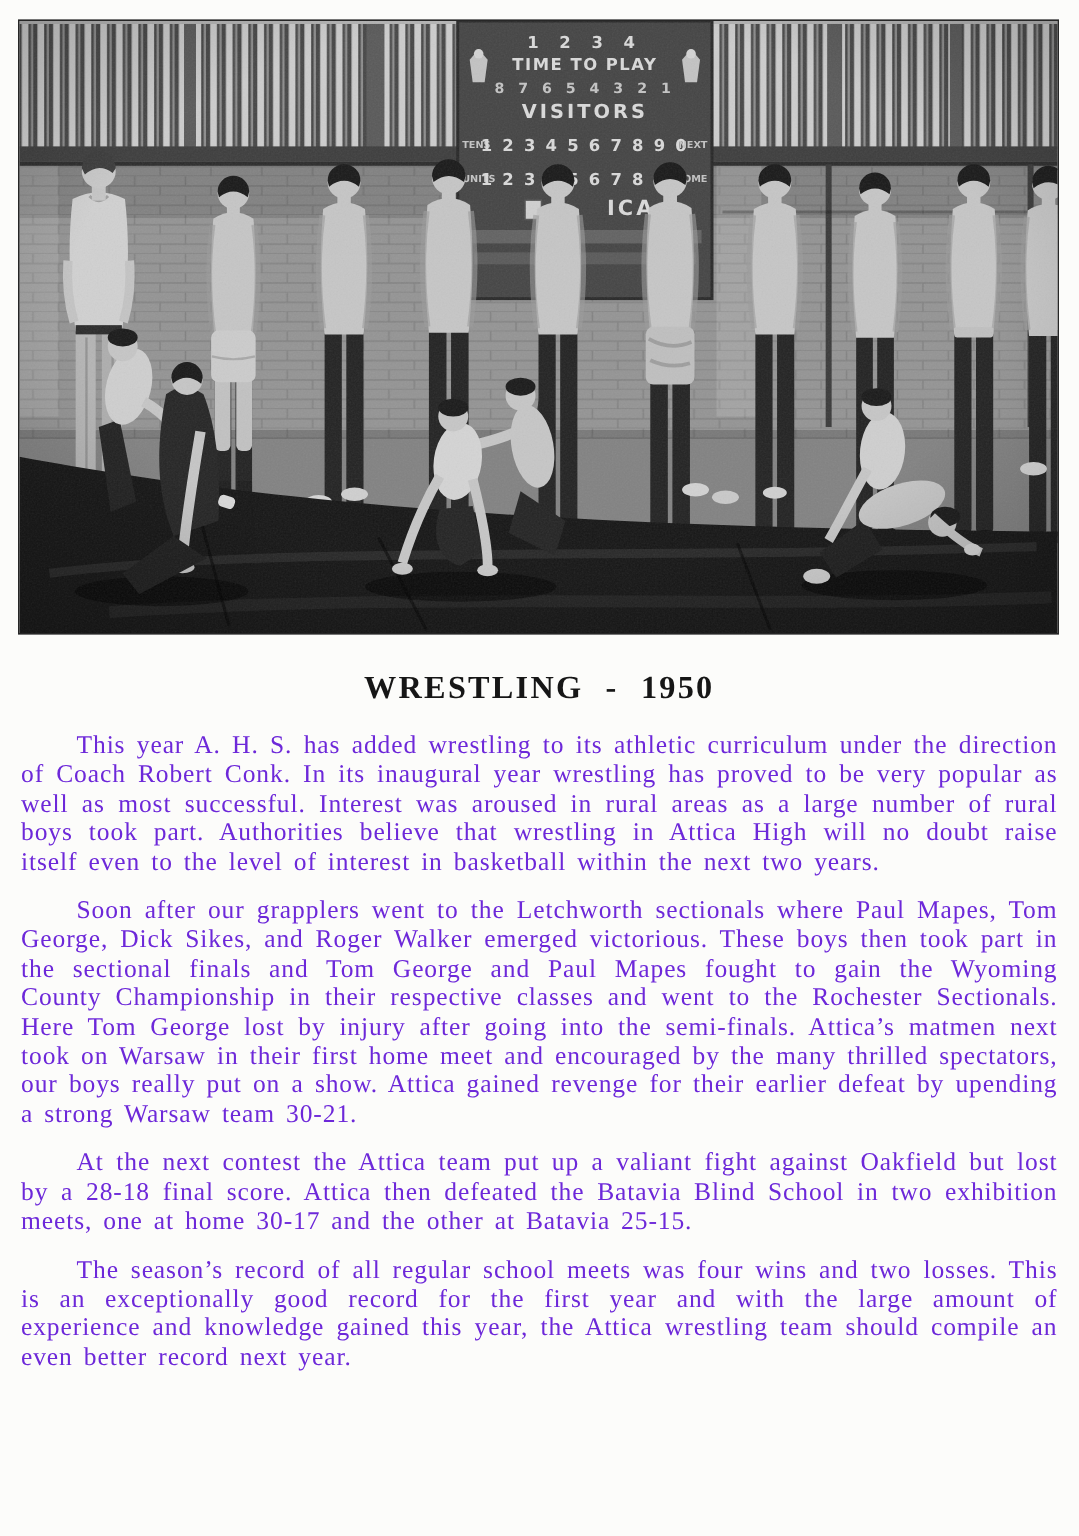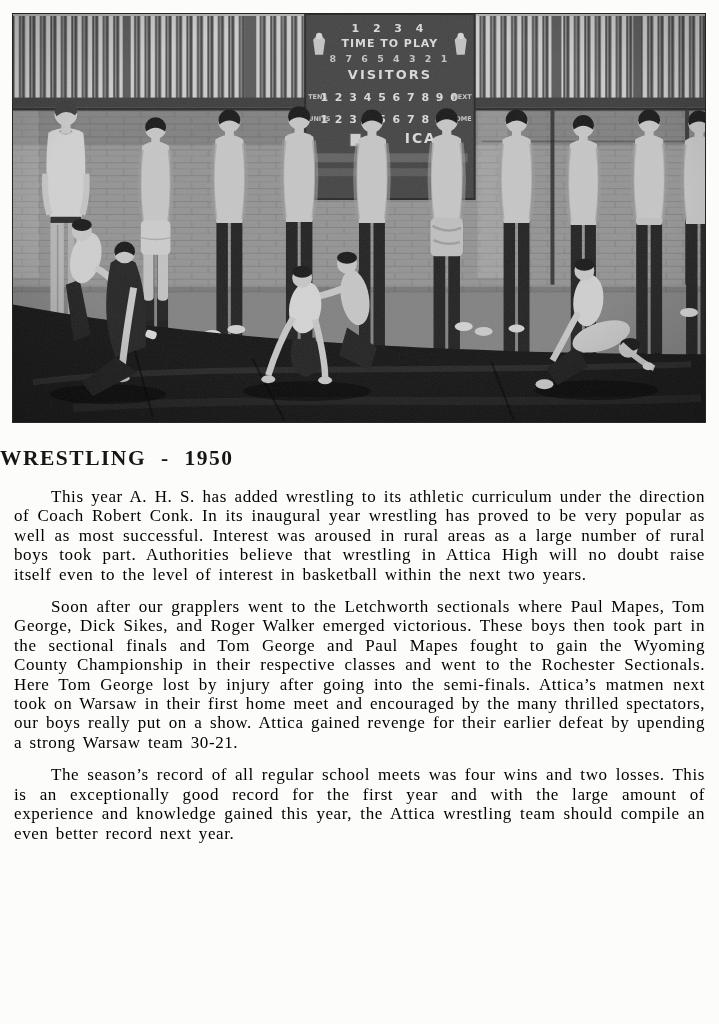--- a/index.html
+++ b/index.html
@@ -8,28 +8,28 @@
     background:#fcfcfa;color:#1c1c1c;
     font-family:"Liberation Serif", serif;
   }
   figure.photo{
     position:absolute;left:12px;top:13px;width:694px;height:410px;margin:0;
     border:1px solid #262626;box-sizing:border-box;background:#919191;
   }
   figure.photo svg{display:block;width:100%;height:100%;}
   h1.title{
     position:absolute;top:446px;left:0;width:719px;margin:0;
-    text-align:left;font-size:21.5px;font-weight:bold;
+    text-align:center;font-size:21.5px;font-weight:bold;
     letter-spacing:1.5px;word-spacing:8px;color:#161616;
   }
   .bodytext{position:absolute;top:487px;left:14px;width:691px;}
   .bodytext p{
     margin:0 0 13px 0;font-size:17px;line-height:19.4px;
     text-align:justify;text-indent:37px;
-    letter-spacing:0.6px;word-spacing:2.5px;color:#000000;
+    letter-spacing:0.6px;word-spacing:2.5px;color:#6d28d9;
   }
   
   .ph-skin{fill:#c6c6c6}
   .ph-tight{fill:#232323}
   .ph-hair{fill:#1a1a1a}
   .ph-shoe{fill:#121212}
   .ph-arm{stroke:#9b9b9b;stroke-width:4;fill:none;opacity:.6}
   .sb{font-family:"DejaVu Sans", sans-serif;font-weight:bold;fill:#dadada}
   .sb-dim{fill:#c4c4c4}
 </style>
@@ -252,16 +252,17 @@
       <rect width="694" height="410" filter="url(#grain)" opacity=".10"></rect>
       <rect width="694" height="410" fill="url(#vign)"></rect>
     </svg>
   </figure>
 
   <h1 class="title">WRESTLING - 1950</h1>
 
   <div class="bodytext">
     <p>This year A. H. S. has added wrestling to its athletic curriculum under the direction of Coach Robert Conk. In its inaugural year wrestling has proved to be very popular as well as most successful. Interest was aroused in rural areas as a large number of rural boys took part. Authorities believe that wrestling in Attica High will no doubt raise itself even to the level of interest in basketball within the next two years.</p>
     <p>Soon after our grapplers went to the Letchworth sectionals where Paul Mapes, Tom George, Dick Sikes, and Roger Walker emerged victorious. These boys then took part in the sectional finals and Tom George and Paul Mapes fought to gain the Wyoming County Championship in their respective classes and went to the Rochester Sectionals. Here Tom George lost by injury after going into the semi-finals. Attica’s matmen next took on Warsaw in their first home meet and encouraged by the many thrilled spectators, our boys really put on a show. Attica gained revenge for their earlier defeat by upending a strong Warsaw team 30-21.</p>
+    <p>At the next contest the Attica team put up a valiant fight against Oakfield but lost by a 28-18 final score. Attica then defeated the Batavia Blind School in two exhibition meets, one at home 30-17 and the other at Batavia 25-15.</p>
     <p>The season’s record of all regular school meets was four wins and two losses. This is an exceptionally good record for the first year and with the large amount of experience and knowledge gained this year, the Attica wrestling team should compile an even better record next year.</p>
   </div>
 
 </div>
 
 </body></html>

